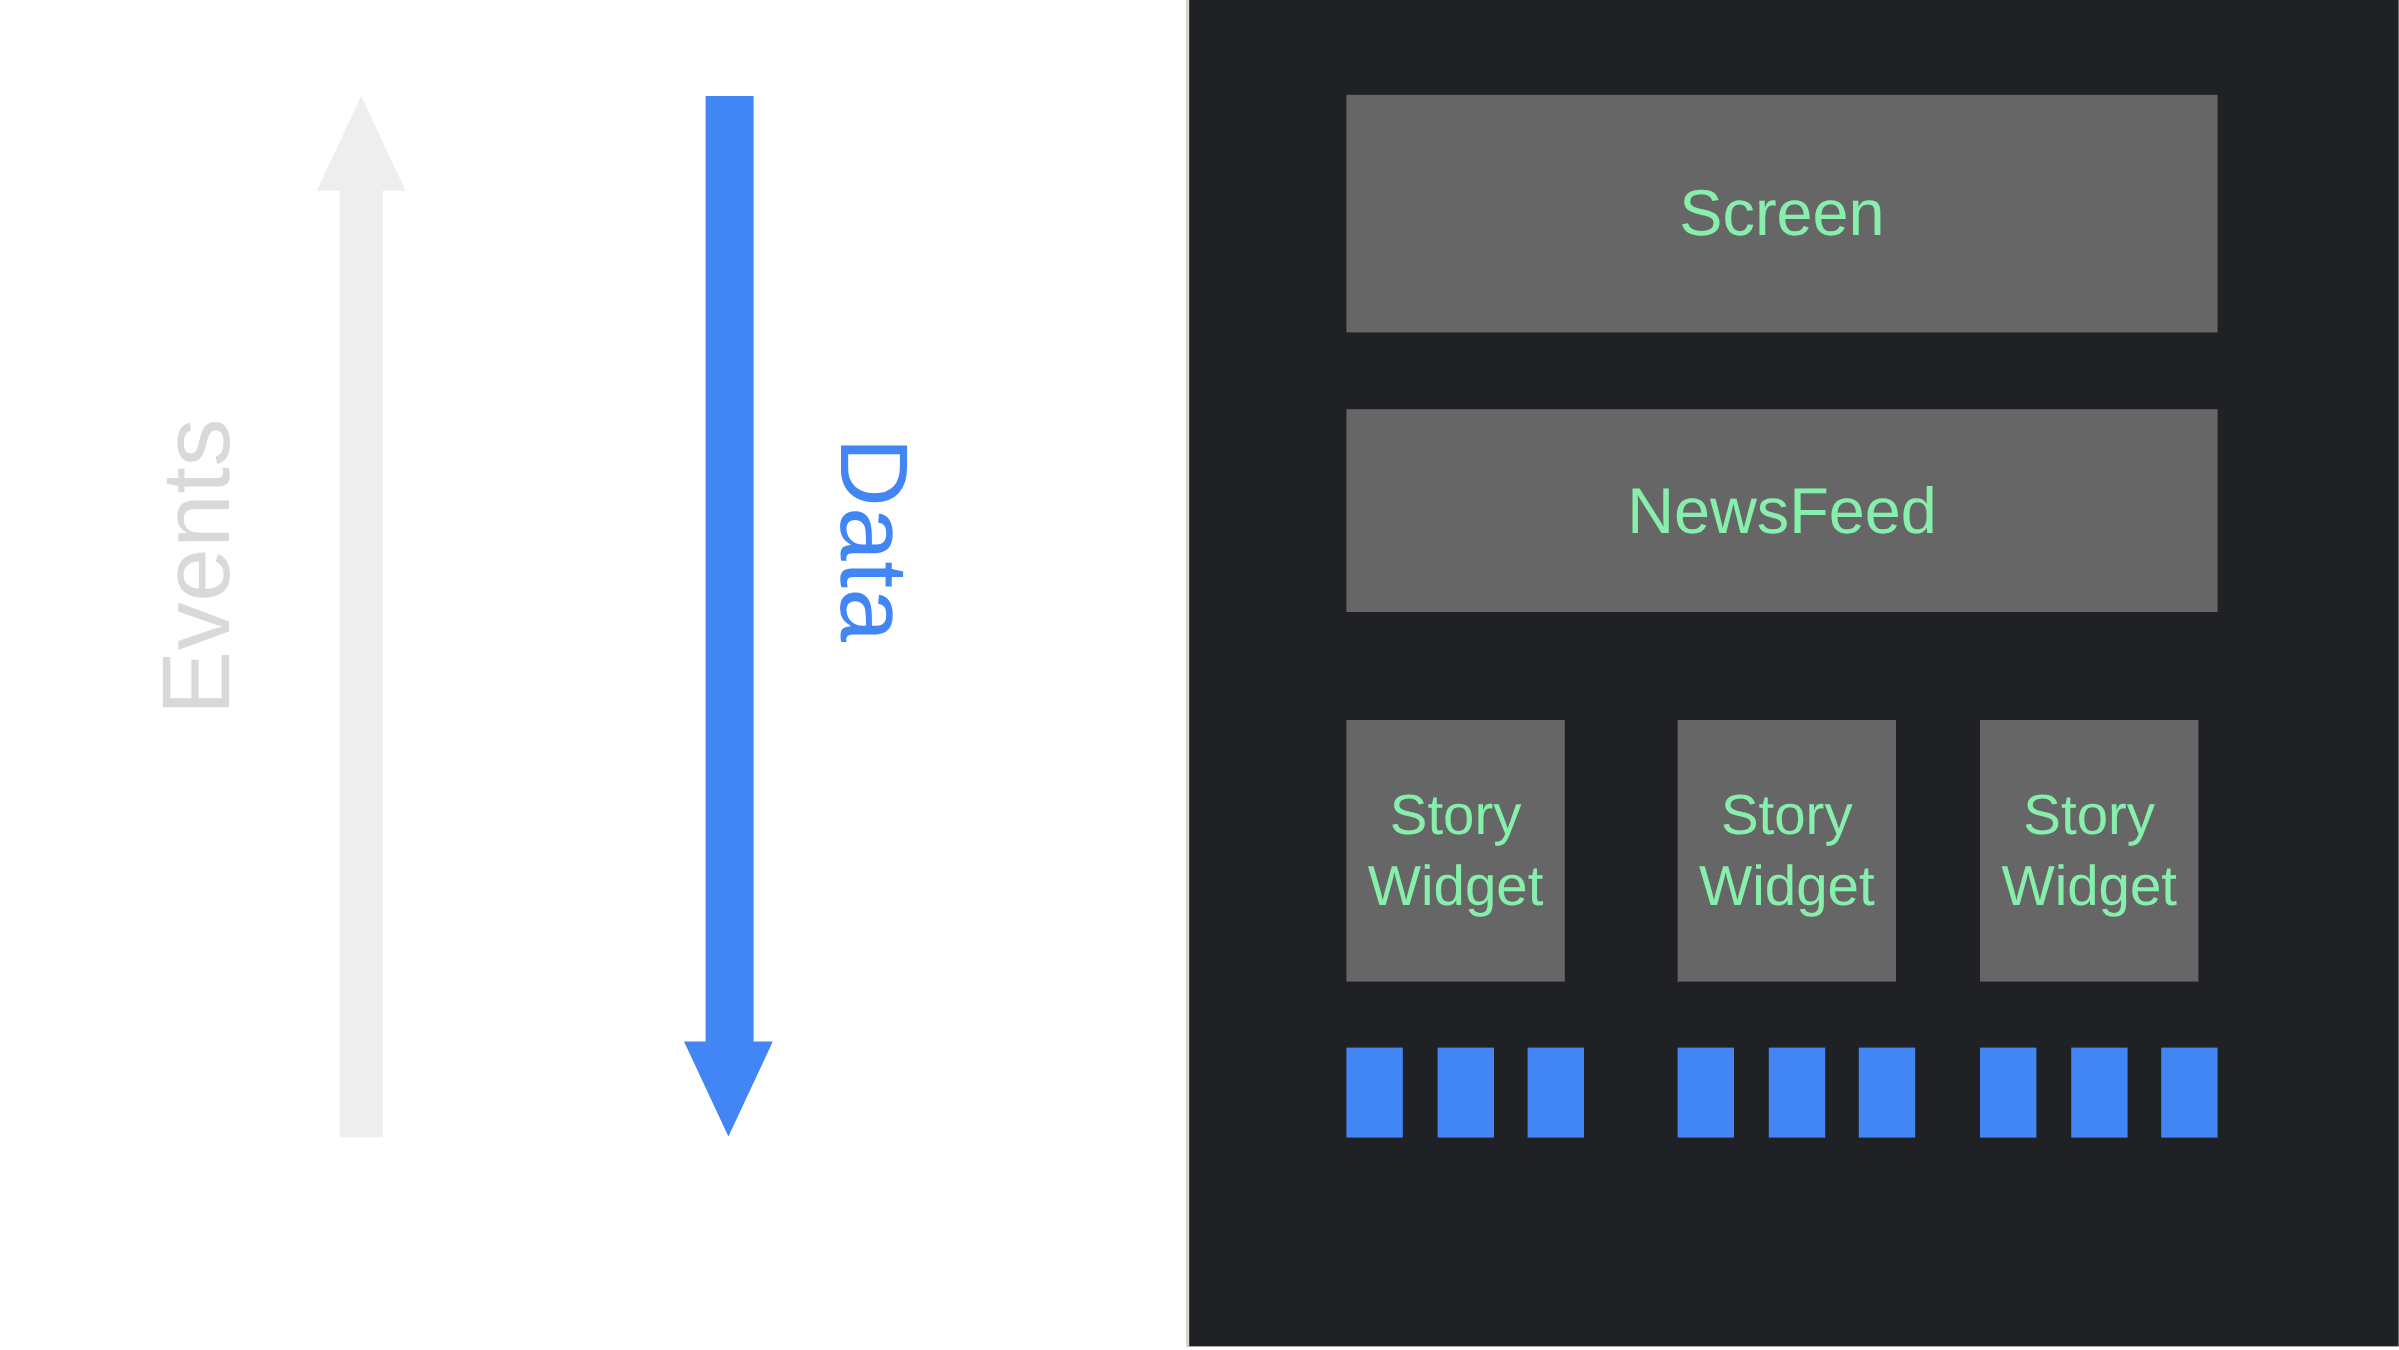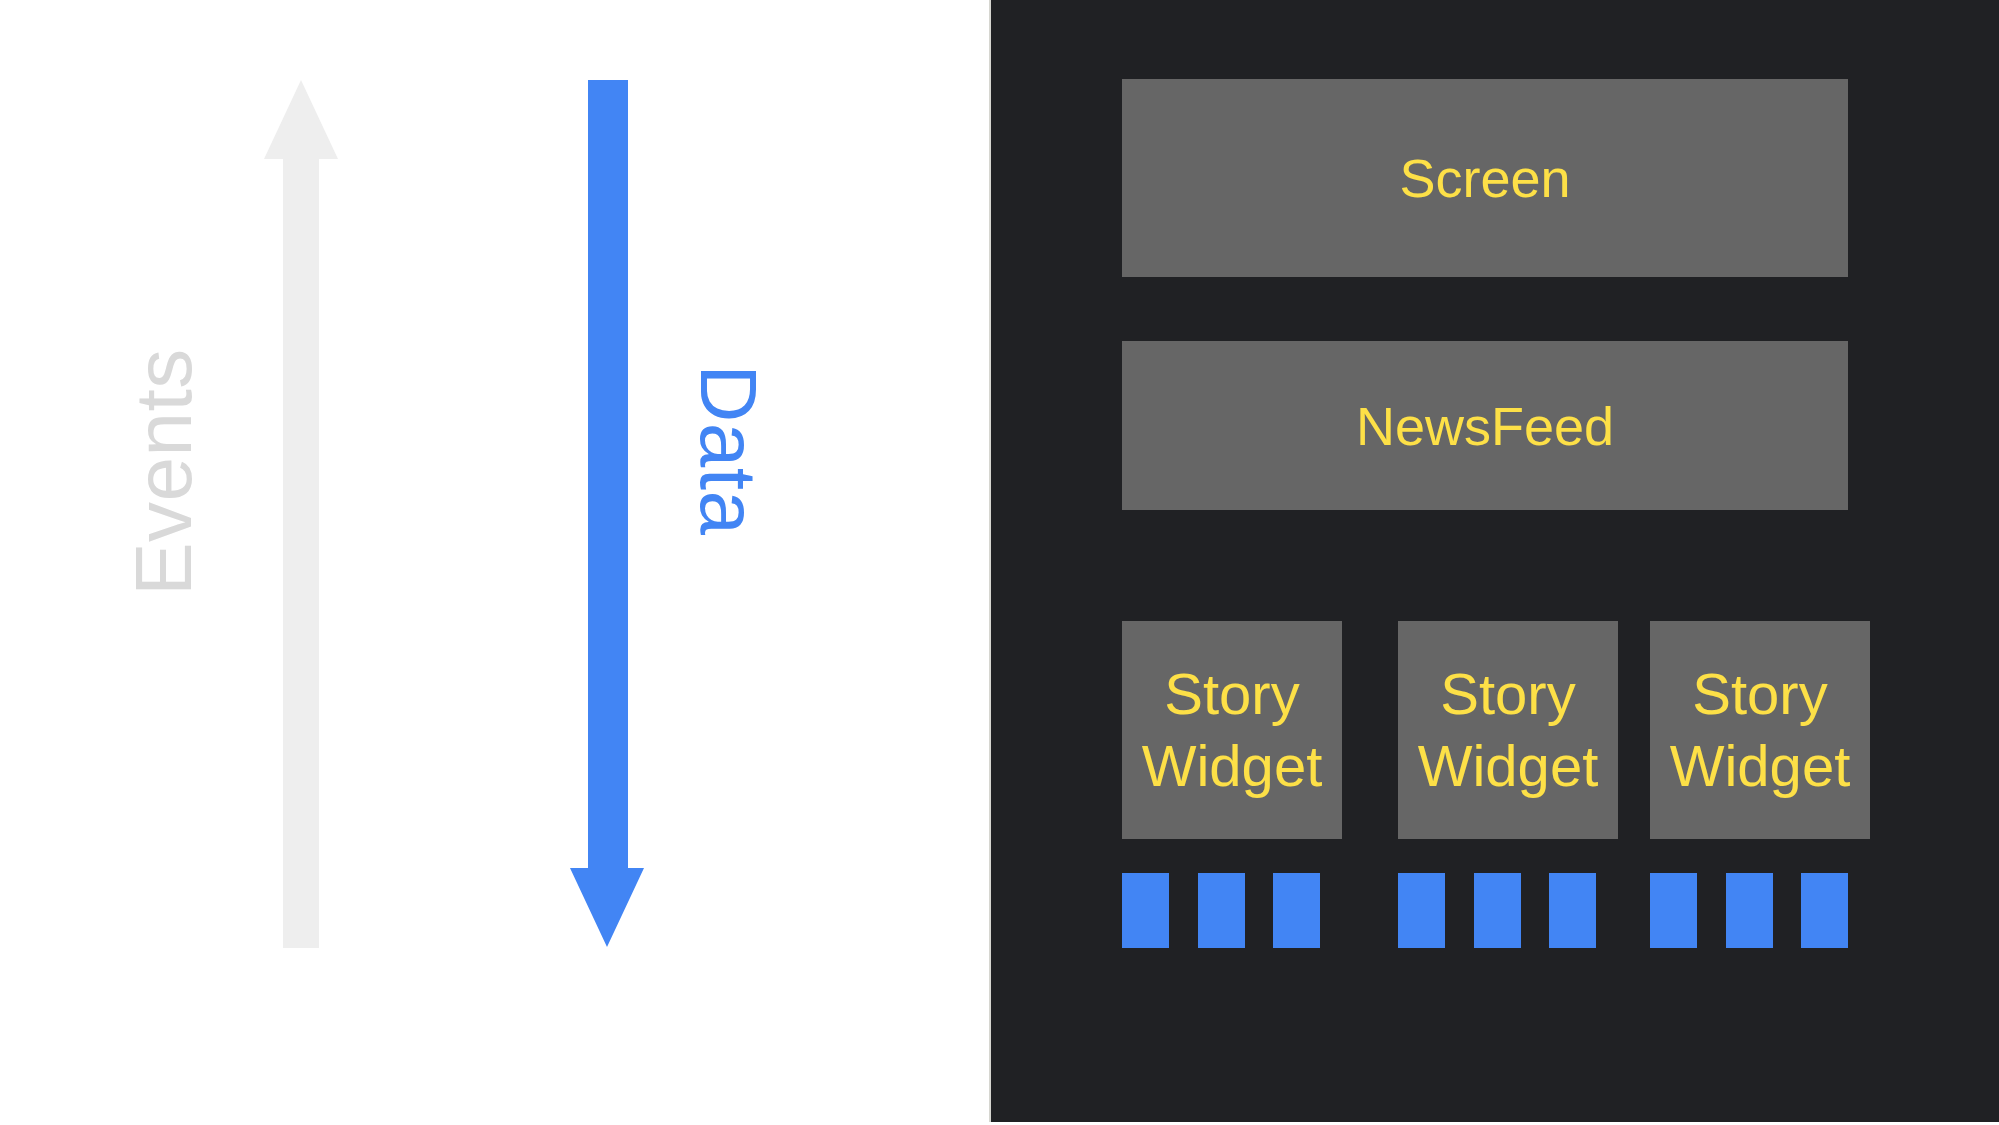--- a/index.html
+++ b/index.html
@@ -43,40 +43,40 @@
     position: absolute;
     left: 989px; top: 0;
     width: 1010px; height: 1122px;
     background: #202124;
     border-left: 2px solid #d6d6d0;
     box-sizing: border-box;
   }
   .wbox {
     position: absolute;
     background: #666666;
-    color: #fde047;
+    color: #86efac;
     display: flex;
     align-items: center;
     justify-content: center;
     text-align: center;
   }
   .box-screen {
     left: 131px; top: 79px;
     width: 726px; height: 198px;
     font-size: 54px;
   }
   .box-newsfeed {
     left: 131px; top: 341px;
     width: 726px; height: 169px;
     font-size: 54px;
   }
   .box-story {
-    top: 621px;
-    width: 220px; height: 218px;
-    font-size: 58px;
+    top: 600px;
+    width: 182px; height: 218px;
+    font-size: 47px;
     line-height: 1.25;
     padding: 0 8px;
     box-sizing: border-box;
   }
   .story-1 { left: 131px; }
   .story-2 { left: 407px; }
   .story-3 { left: 659px; }
   .tile-group {
     position: absolute;
     top: 873px;

